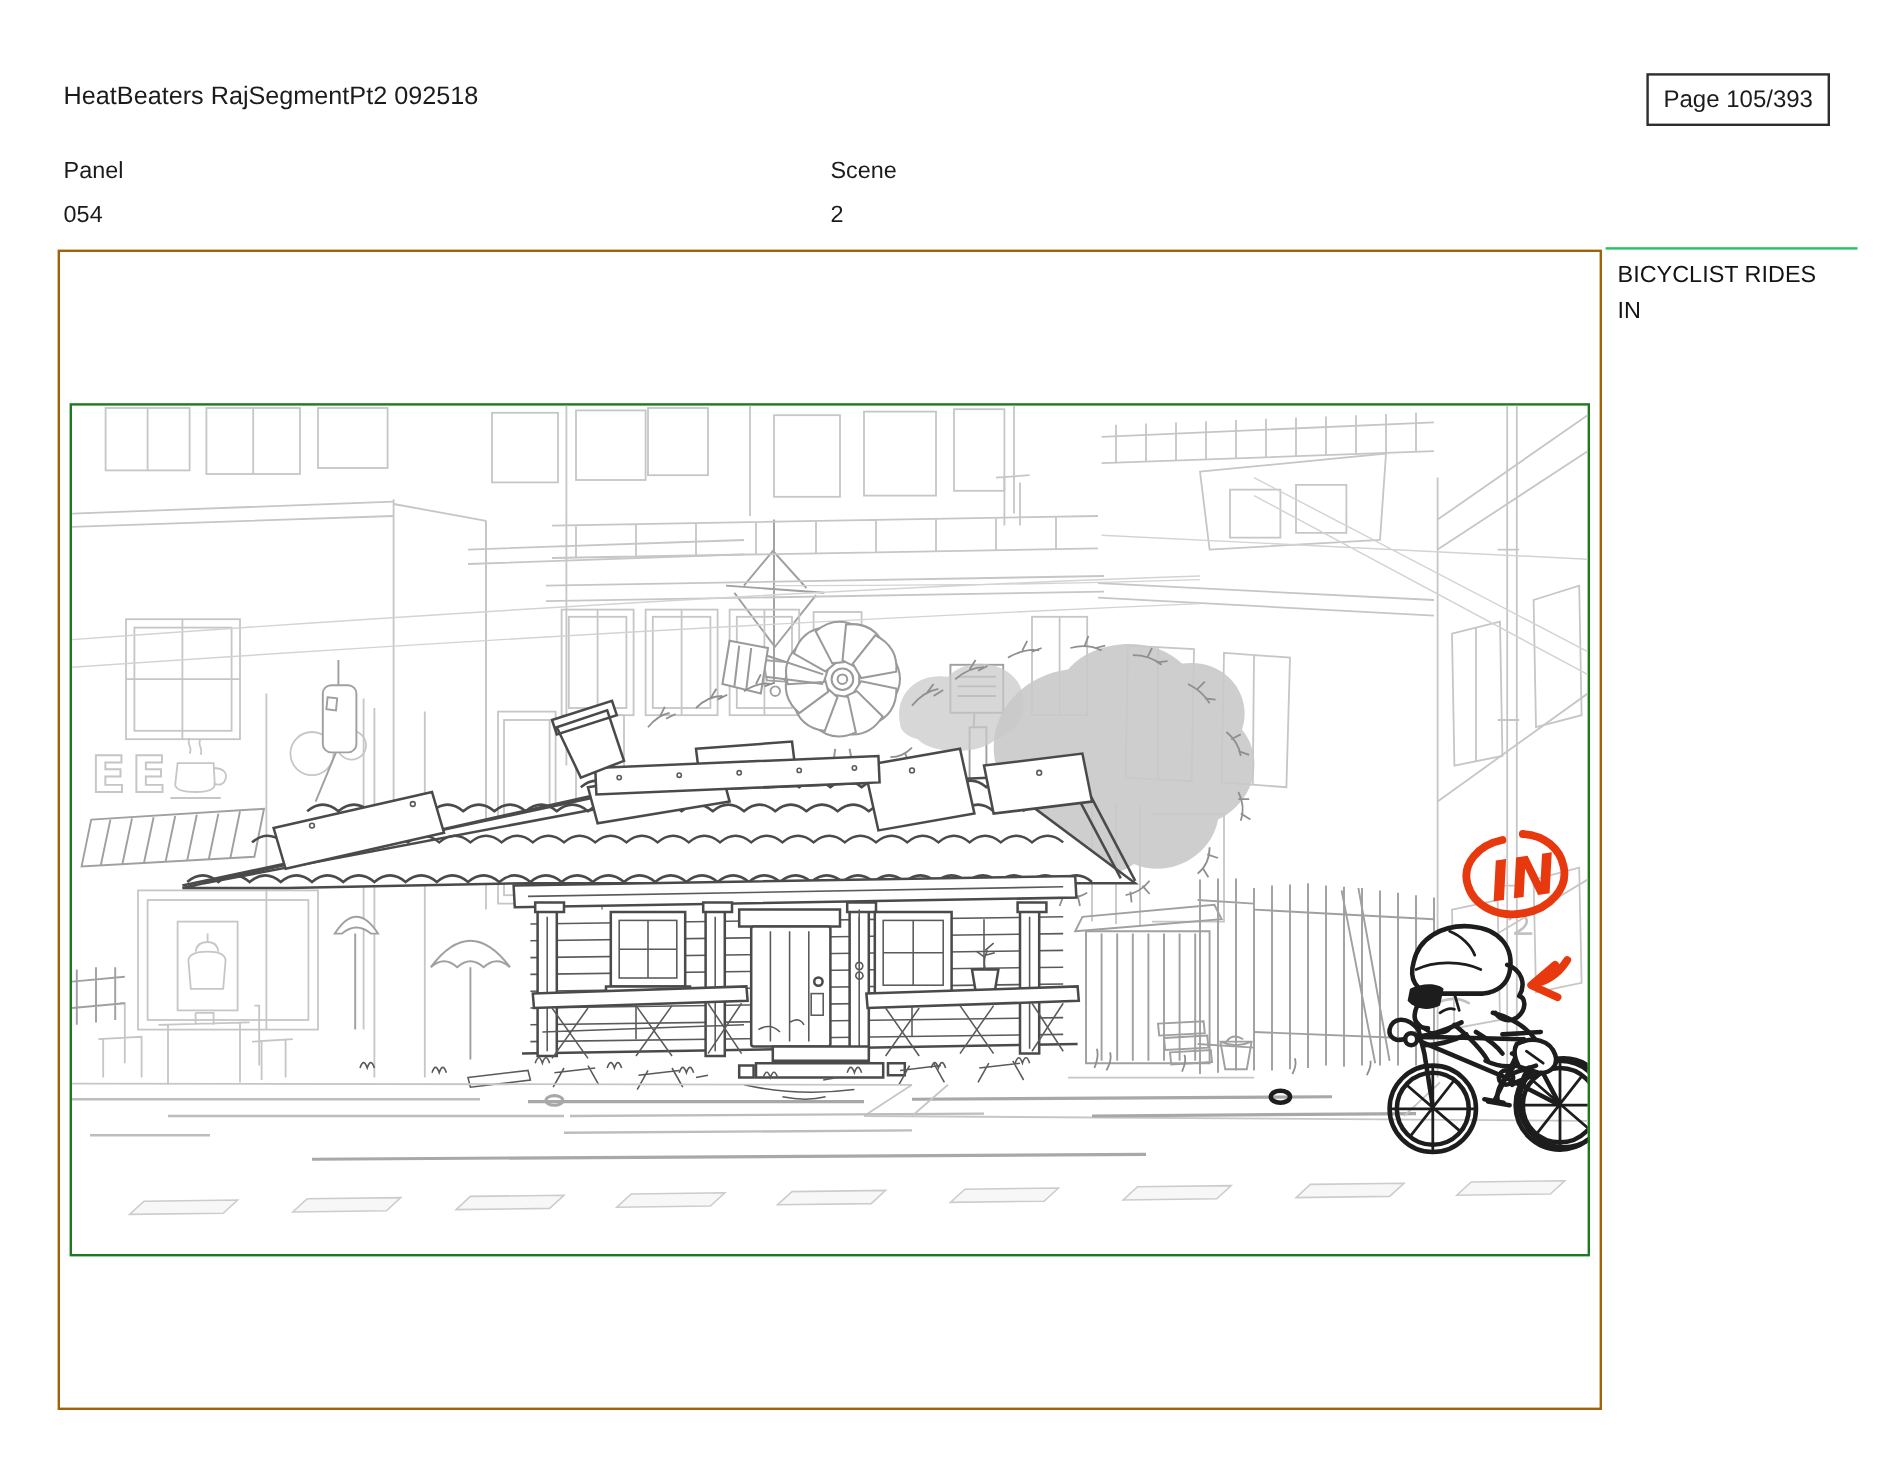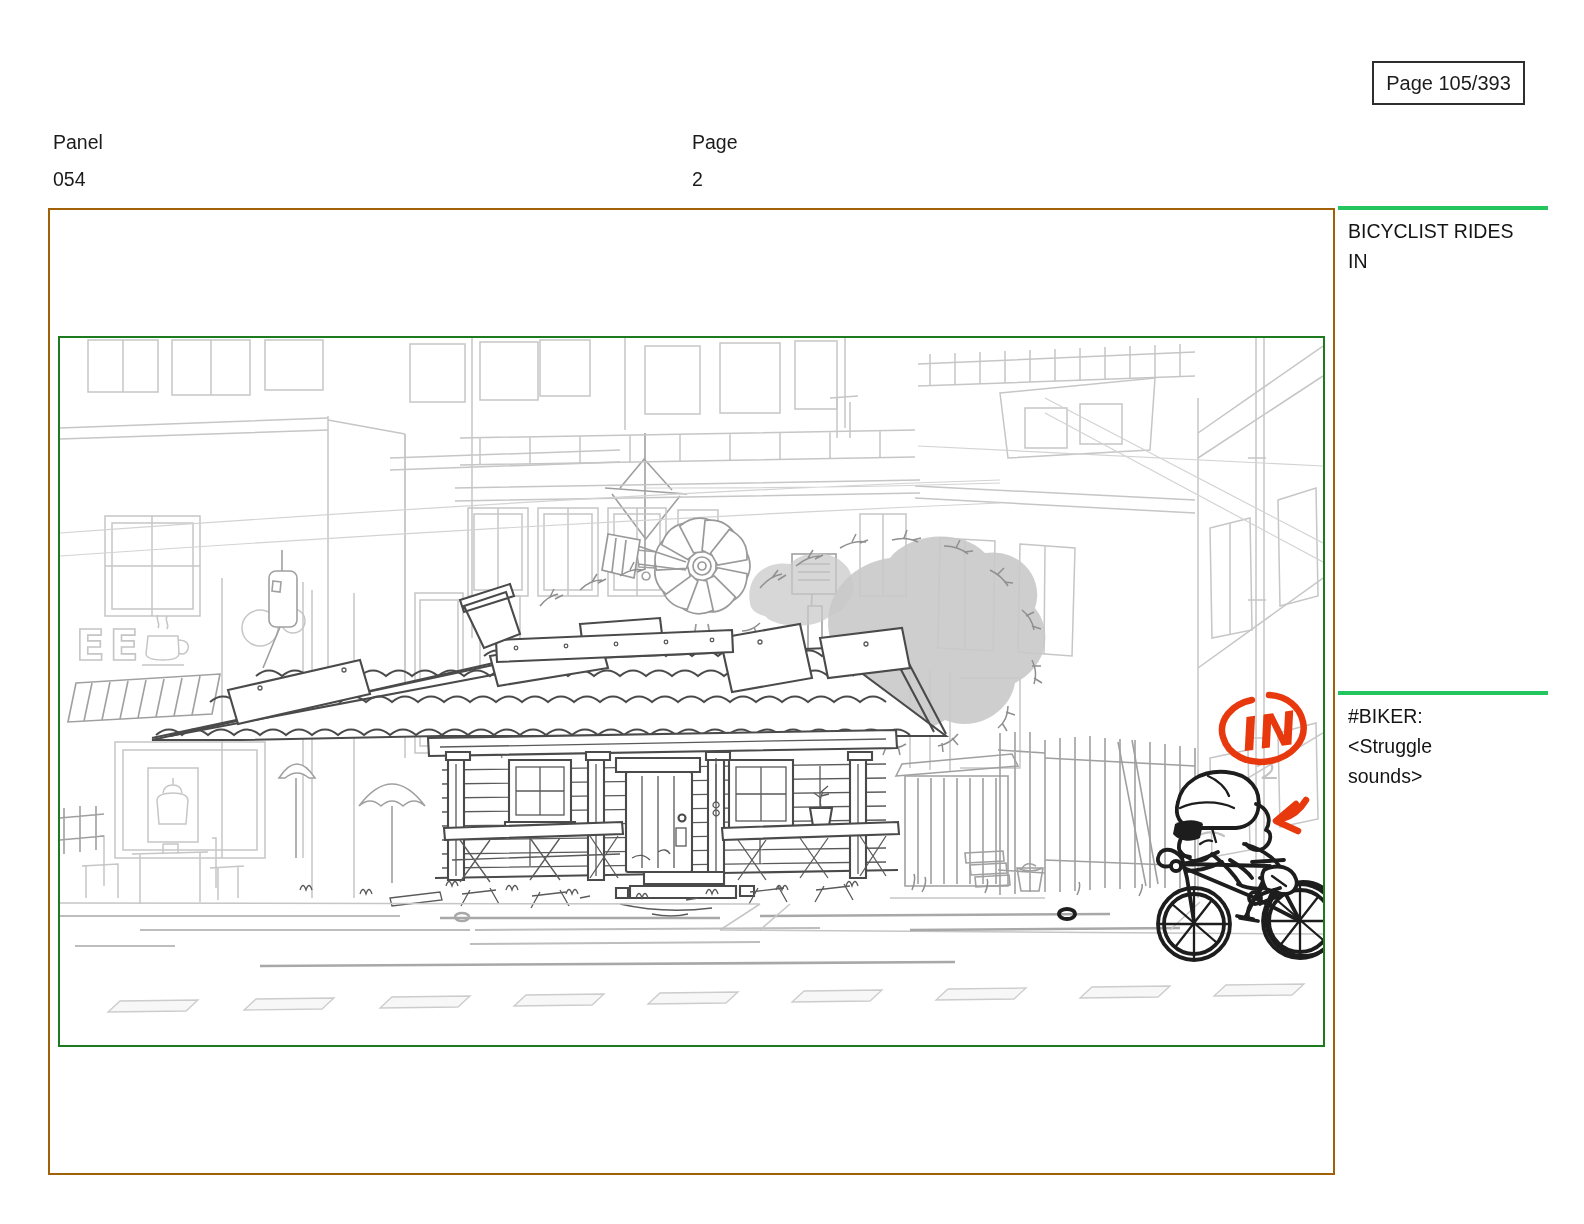--- a/index.html
+++ b/index.html
@@ -6,39 +6,40 @@
   .canvas{position:relative;width:1584px;height:1224px;background:#fff;overflow:hidden;
           font-family:"Liberation Sans","DejaVu Sans",sans-serif;color:#1c1c1c;}
   .doc-title{position:absolute;left:53px;top:68px;font-size:21px;line-height:26px;color:#1b1b1b;}
   .page-box{position:absolute;left:1372px;top:61px;width:149px;height:40px;border:2px solid #2e2e2e;
             display:flex;align-items:center;justify-content:center;font-size:20px;background:#fff;}
   .meta-label{position:absolute;font-size:19.5px;color:#1b1b1b;}
   .meta-value{position:absolute;font-size:19.5px;color:#1b1b1b;text-align:center;}
   .panel-frame{position:absolute;left:48px;top:208px;width:1283px;height:963px;border:2px solid #a16207;background:#fff;}
   .image-frame{position:absolute;left:8px;top:126px;width:1263px;height:707px;border:2px solid #1e7a1e;background:#fff;}
   .scene-svg{display:block;width:1263px;height:707px;}
-  .note{position:absolute;left:1338px;width:200px;border-top:4px solid #22c55e;padding:6px 0 0 10px;
+  .note{position:absolute;left:1338px;width:200px;border-top:2px solid #22c55e;padding:6px 0 0 10px;
         font-size:19.5px;line-height:30px;color:#141414;background:transparent;}
   .note .wrap-action{max-width:172px;}
   .note .wrap-dialog{max-width:118px;}
   .note-action{top:206px;}
   .note-dialog{top:691px;}
 </style>
 </head>
 <body>
 
 <div class="canvas">
 
+  <div class="doc-title">HeatBeaters RajSegmentPt2 092518</div>
   <div class="page-box">
     <span>Page 105/393</span>
   </div>
 
   <div class="meta-label" style="left:53px;top:131px">Panel</div>
   <div class="meta-value" style="left:53px;top:168px">054</div>
-  <div class="meta-label" style="left:692px;top:131px">Page</div>
+  <div class="meta-label" style="left:692px;top:131px">Scene</div>
   <div class="meta-value" style="left:692px;top:168px">2</div>
 
   <div class="panel-frame">
     <div class="image-frame">
 
       <svg class="scene-svg" viewBox="0 0 1263 707" xmlns="http://www.w3.org/2000/svg">
         <defs>
           <path id="wmb" d="M656,221 L684,210 Q696,228 684,245 L656,235 Z"></path>
         </defs>
         <style>
@@ -385,20 +386,14 @@
         </g>
       </svg>
 
     </div>
   </div>
 
   <div class="note note-action">
     <div class="wrap-action">BICYCLIST RIDES IN</div>
   </div>
 
-  <div class="note note-dialog">
-    <div class="wrap-dialog">
-      <div>#BIKER:</div>
-      <div>&lt;Struggle sounds&gt;</div>
-    </div>
-  </div>
 
 </div>
 
 </body></html>

